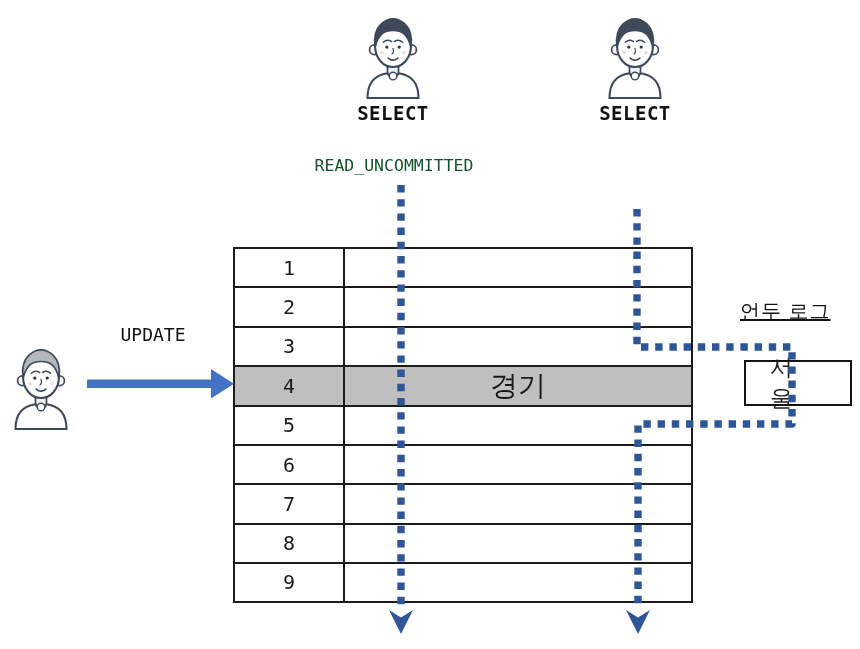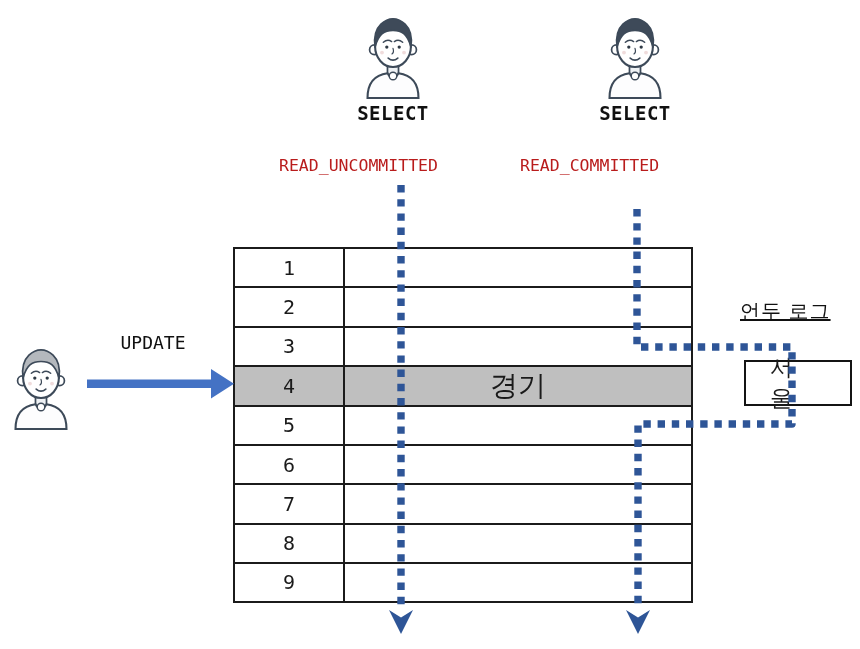--- a/index.html
+++ b/index.html
@@ -19,22 +19,22 @@
   .avatar-gray { --hair: #b4b8bd; }
 
   
   .mono { font-family: "DejaVu Sans Mono", "Liberation Mono", monospace; }
   .select-label {
     width: 130px; text-align: center;
     font-size: 19px; font-weight: bold; letter-spacing: 0.5px;
     color: #111;
   }
   .iso-label {
-    width: 230px; 
-    font-size: 16.5px; line-height: 23px; color: #b91c1c;
+    width: 230px; text-align: center;
+    font-size: 16.5px; line-height: 23px; color: #14532d;
   }
   .update-label {
     width: 130px; text-align: center;
     font-size: 18px; color: #111;
   }
   .table-title { font-size: 19px; color: #111; }
 
   
   .member-table {
     left: 233px; top: 247px; width: 460px; height: 356px;
@@ -100,27 +100,26 @@
     <use href="#avatar"></use>
   </svg>
   <div class="abs mono select-label" style="left:328px; top:102px;">SELECT</div>
   <div class="abs mono iso-label" style="left:279px; top:154px;">READ_UNCOMMITTED</div>
 
   <svg class="avatar avatar-dark" style="left:604px; top:13px;">
     <use href="#avatar"></use>
   </svg>
   <div class="abs mono select-label" style="left:570px; top:102px;">SELECT</div>
   <div class="abs mono iso-label" style="left:520px; top:154px;">
-    <div>READ_COMMITTED</div>
   </div>
 
   <svg class="avatar avatar-gray" style="left:10px; top:344px;">
     <use href="#avatar"></use>
   </svg>
-  <div class="abs mono update-label" style="left:88px; top:332px;">UPDATE</div>
+  <div class="abs mono update-label" style="left:88px; top:324px;">UPDATE</div>
 
 
   <div class="abs member-table">
     <div class="trow">
       <div class="cell-id">1</div>
       <div class="cell-val"></div>
     </div>
     <div class="trow">
       <div class="cell-id">2</div>
       <div class="cell-val"></div>

